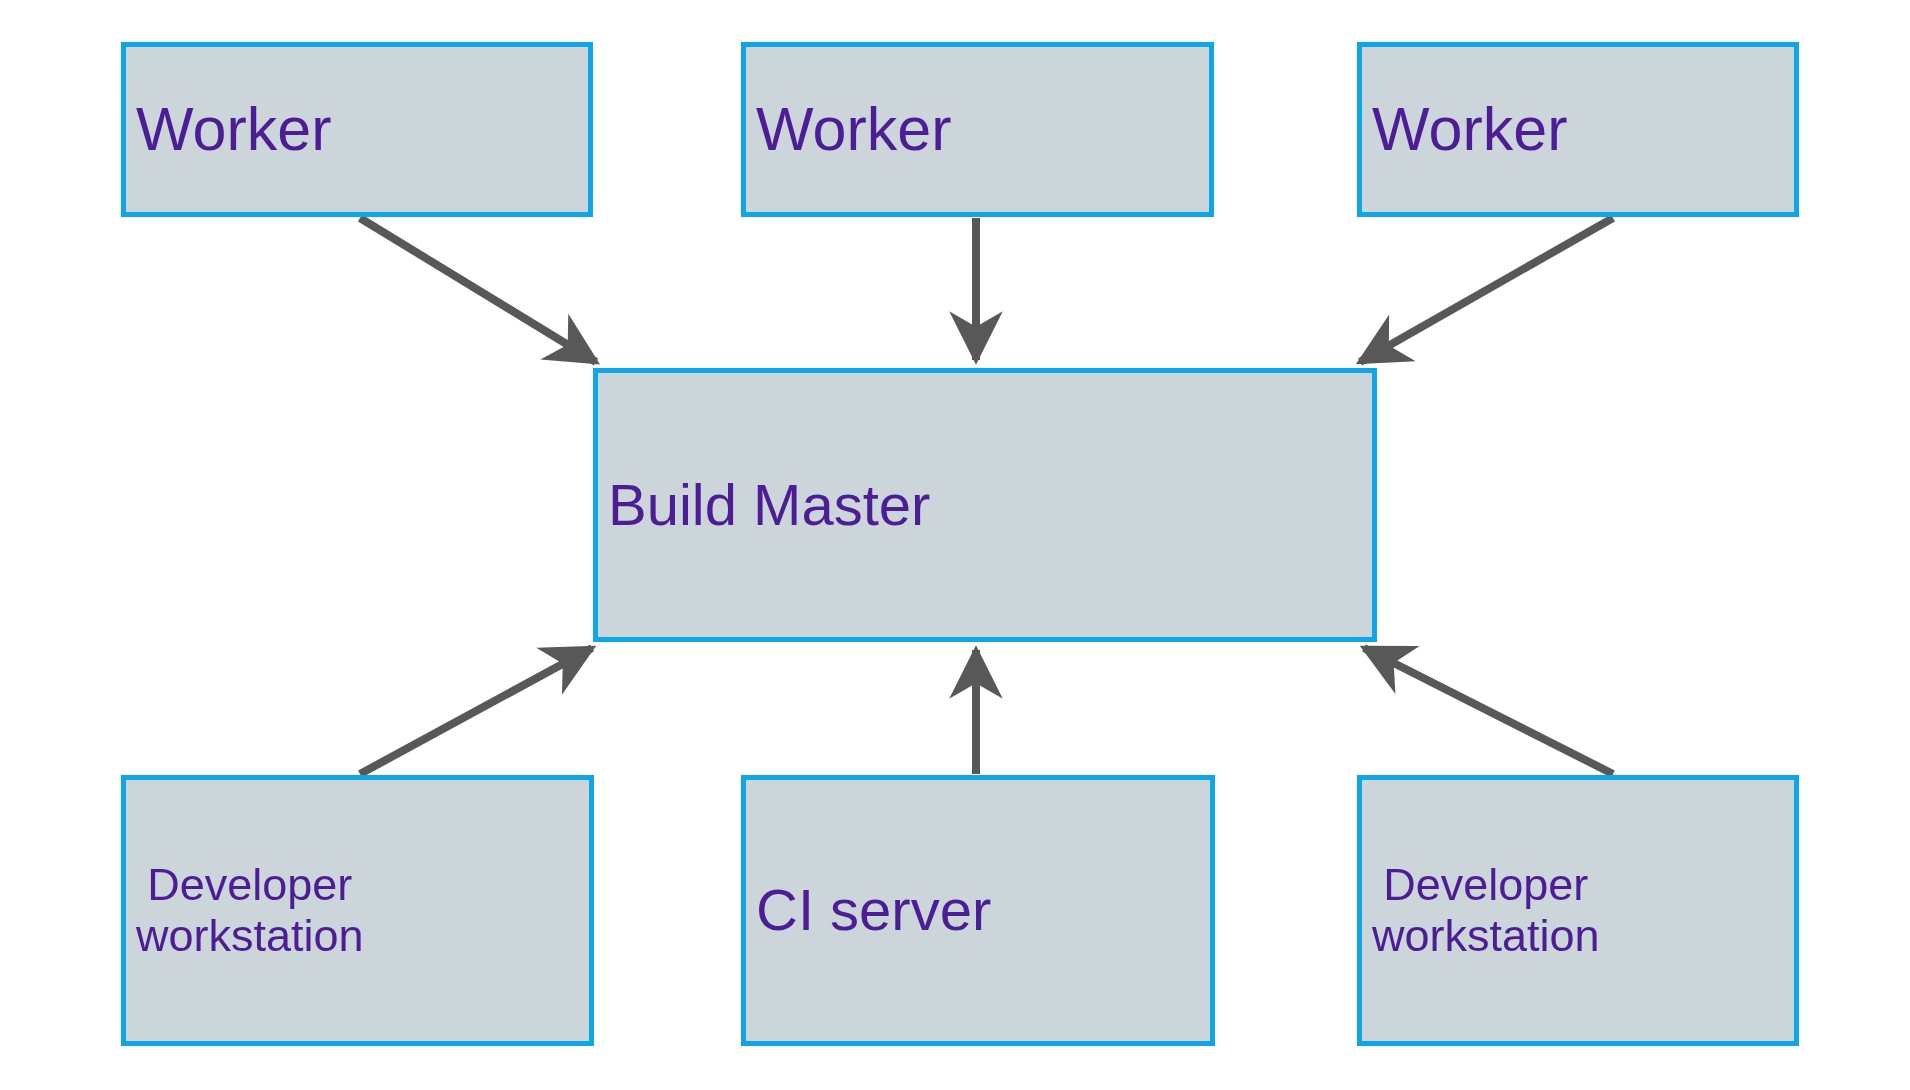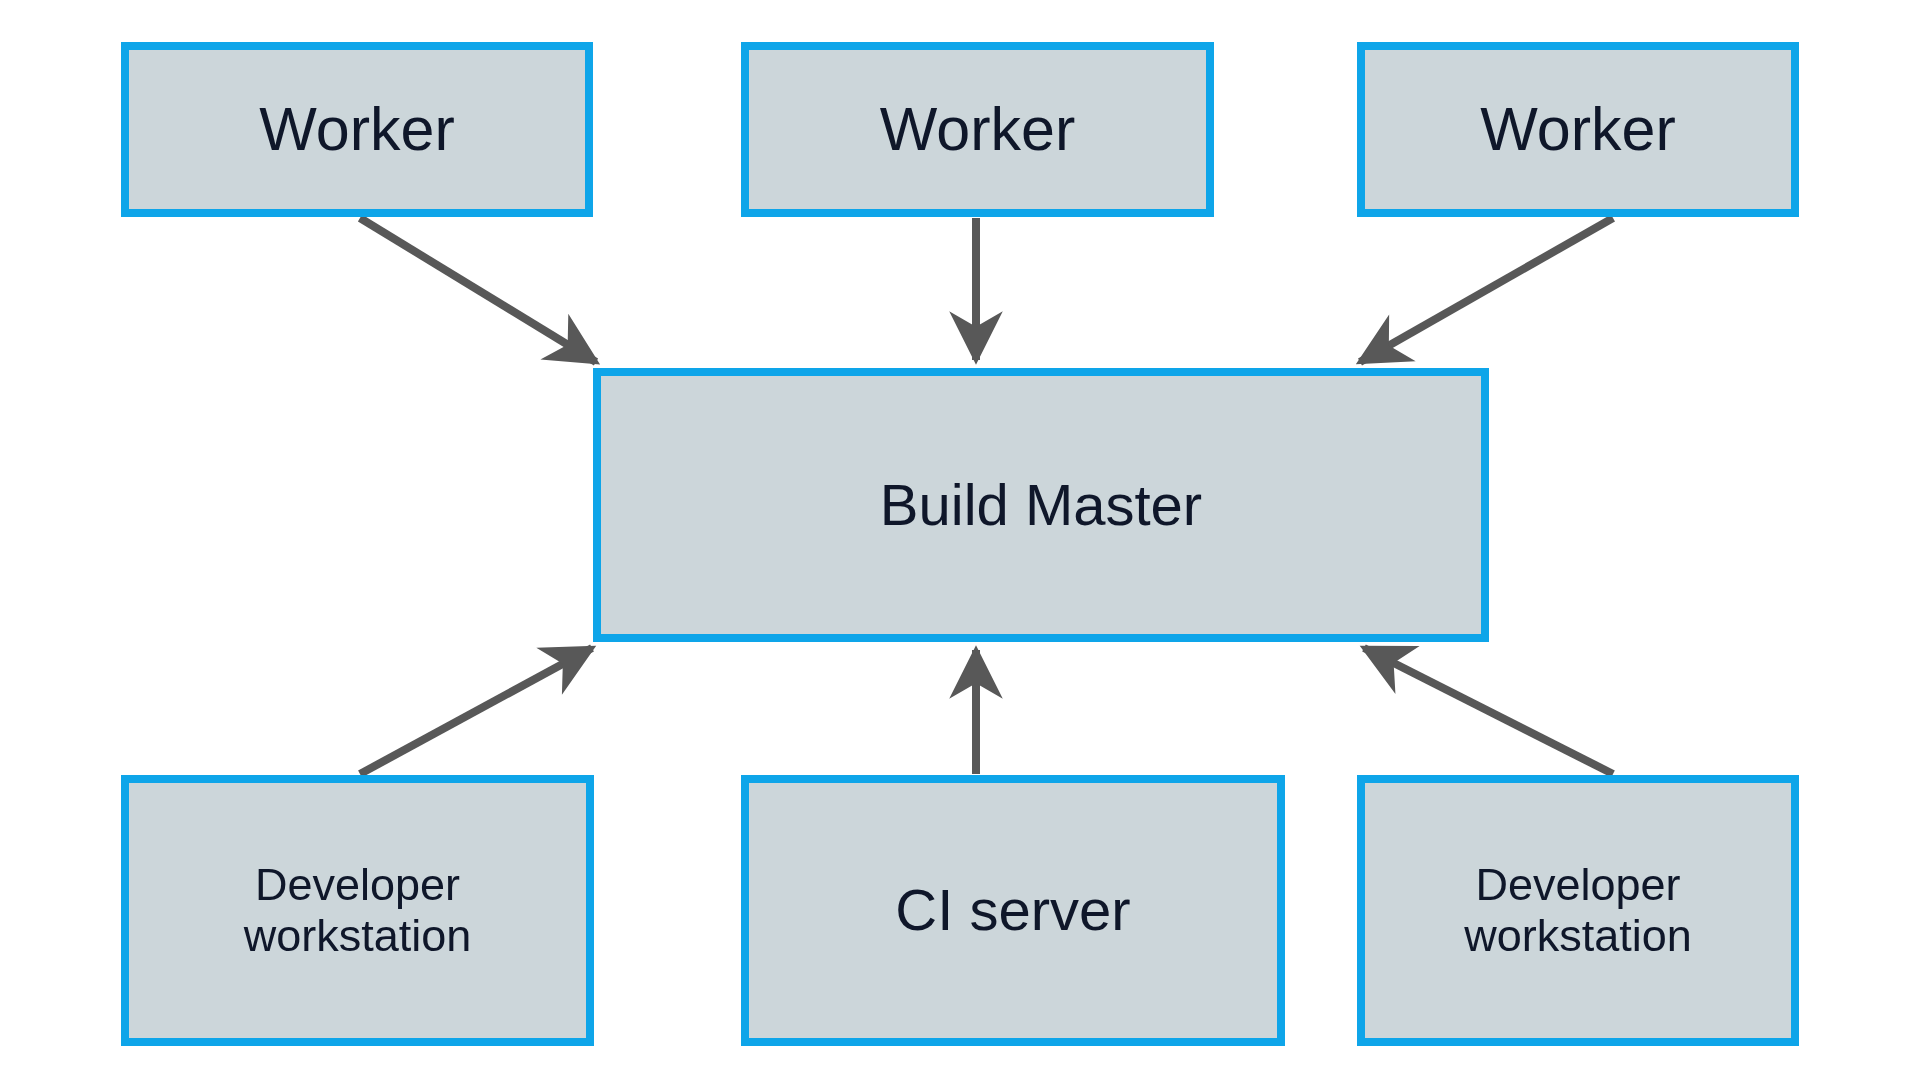--- a/index.html
+++ b/index.html
@@ -16,26 +16,26 @@
   #diagram-canvas {
     position: relative;
     width: 1910px;
     height: 1090px;
     background: #ffffff;
   }
   .node {
     position: absolute;
     box-sizing: border-box;
     background: #ccd6da;
-    border: 8px solid #0ea5e9;
+    border: 5px solid #0ea5e9;
     display: flex;
     align-items: center;
-    justify-content: center;
+    justify-content: flex-start;
     text-align: center;
-    color: #0f172a;
+    color: #4c1d95;
     line-height: 1.12;
     z-index: 2;
   }
   .node-label {
     display: block;
     padding: 0 10px;
     white-space: pre-line;
   }
   .node-worker       { font-size: 61px; }
   .node-master       { font-size: 58px; }
@@ -81,30 +81,30 @@
   </div>
 
   <div class="node node-worker" style="left:741px; top:42px; width:473px; height:175px;">
     <span class="node-label">Worker</span>
   </div>
 
   <div class="node node-worker" style="left:1357px; top:42px; width:442px; height:175px;">
     <span class="node-label">Worker</span>
   </div>
 
-  <div class="node node-master" style="left:593px; top:368px; width:896px; height:274px;">
+  <div class="node node-master" style="left:593px; top:368px; width:784px; height:274px;">
     <span class="node-label">Build Master</span>
   </div>
 
   <div class="node node-devws" style="left:121px; top:775px; width:473px; height:271px;">
     <span class="node-label">Developer
 workstation</span>
   </div>
 
-  <div class="node node-ci" style="left:741px; top:775px; width:544px; height:271px;">
+  <div class="node node-ci" style="left:741px; top:775px; width:474px; height:271px;">
     <span class="node-label">CI server</span>
   </div>
 
   <div class="node node-devws" style="left:1357px; top:775px; width:442px; height:271px;">
     <span class="node-label">Developer
 workstation</span>
   </div>
 
 </div>
 

